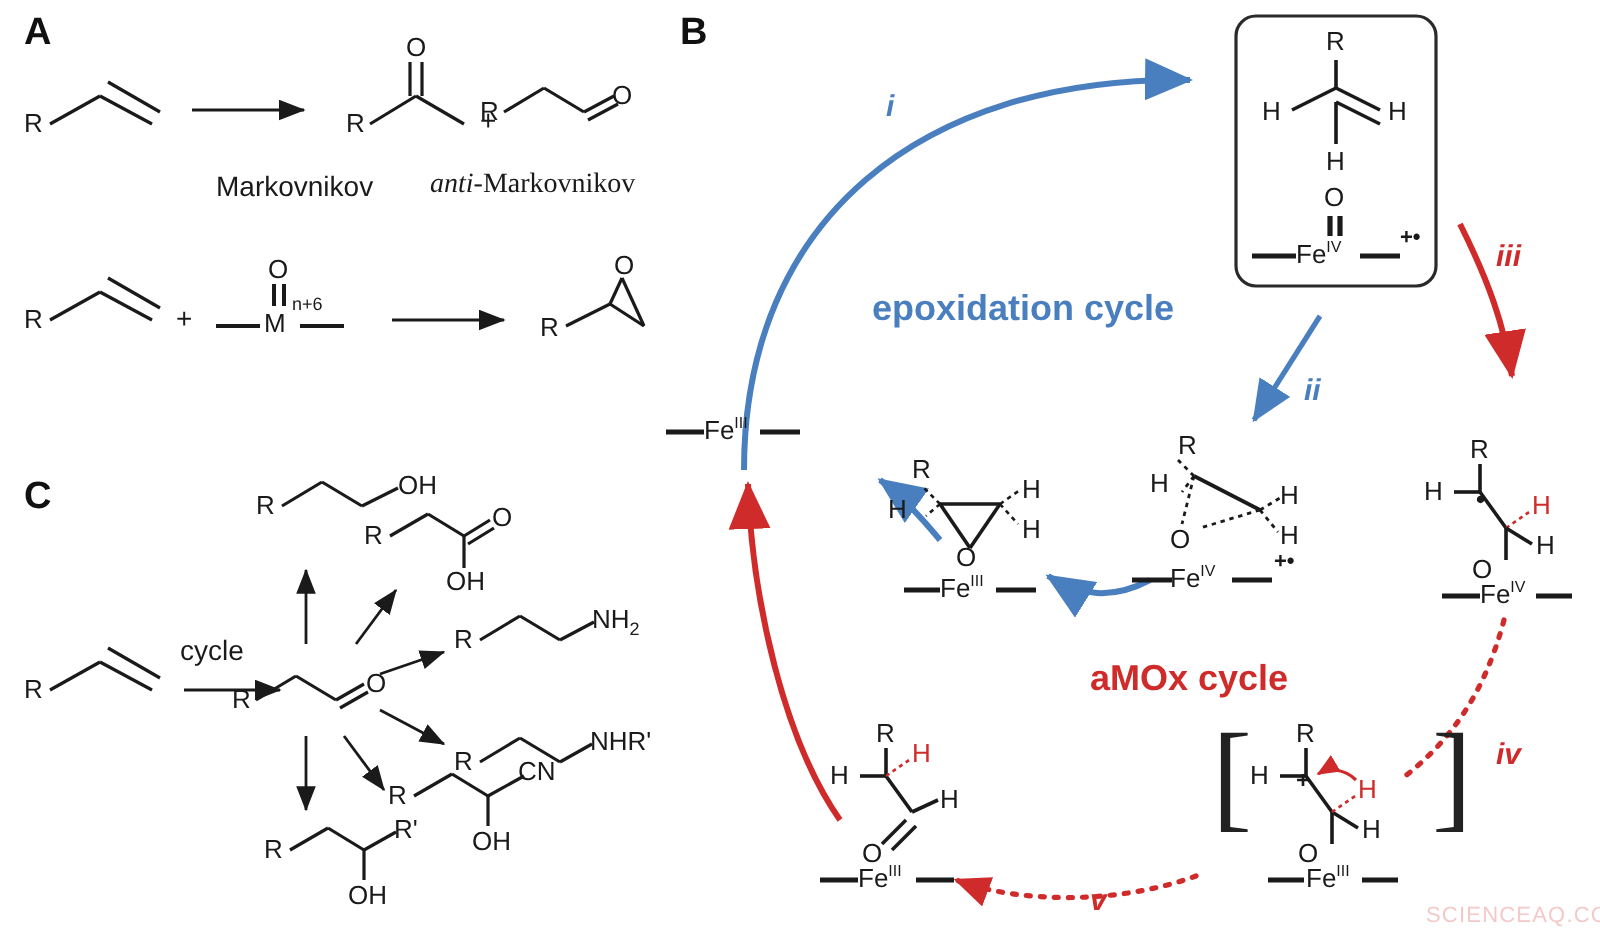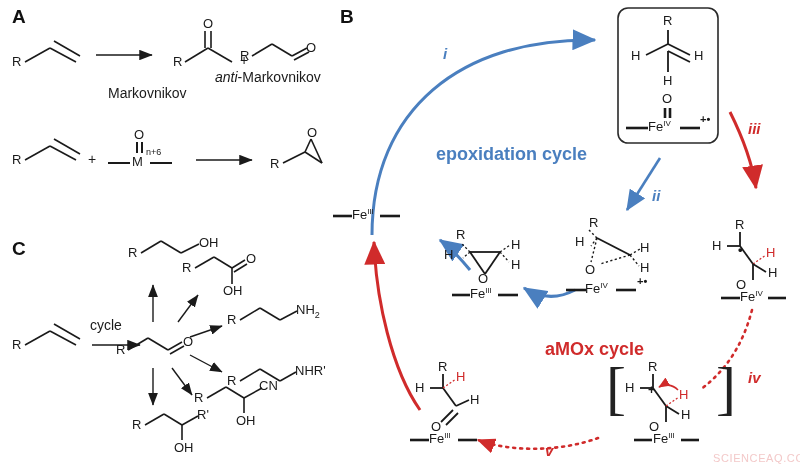--- a/index.html
+++ b/index.html
@@ -262,34 +262,34 @@
 <div class="panel-letter" style="left:340px;top:6px;">B</div>
 <div class="panel-letter" style="left:12px;top:238px;">C</div>
 
 <div class="lbl atom" style="left:12px;top:55px;">R</div>
 <div class="lbl atom" style="left:173px;top:55px;">R</div>
 <div class="lbl atom" style="left:203px;top:17px;">O</div>
 <div class="lbl cap" style="left:240px;top:53px;">+</div>
 <div class="lbl atom" style="left:240px;top:49px;">R</div>
 <div class="lbl atom" style="left:306px;top:41px;">O</div>
 <div class="lbl cap" style="left:108px;top:86px;">Markovnikov</div>
-<div class="lbl cap" style="left:215px;top:70px;">
+<div class="lbl cap" style="left:215px;top:86px;font-family:Liberation Serif, serif;">
   <span class="ital">anti</span><span>-Markovnikov</span>
 </div>
 
 <div class="lbl atom" style="left:12px;top:153px;">R</div>
 <div class="lbl cap" style="left:88px;top:152px;">+</div>
 <div class="lbl atom" style="left:132px;top:155px;">M</div>
 <div class="lbl atom" style="left:134px;top:128px;">O</div>
 <div class="lbl small" style="left:146px;top:148px;font-size:9px;">n+6</div>
 <div class="lbl atom" style="left:270px;top:157px;">R</div>
 <div class="lbl atom" style="left:307px;top:126px;">O</div>
 
 <div class="lbl cyc blue" style="left:436px;top:145px;">epoxidation cycle</div>
-<div class="lbl cyc red" style="left:545px;top:340px;">aMOx cycle</div>
+<div class="lbl cyc red" style="left:545px;top:330px;">aMOx cycle</div>
 
 <div class="lbl rn blue" style="left:443px;top:46px;">i</div>
 <div class="lbl rn blue" style="left:652px;top:188px;">ii</div>
 <div class="lbl rn red" style="left:748px;top:121px;">iii</div>
 <div class="lbl rn red" style="left:748px;top:370px;">iv</div>
 <div class="lbl rn red" style="left:545px;top:443px;">v</div>
 
 <div class="lbl atom" style="left:663px;top:14px;">R</div>
 <div class="lbl atom" style="left:631px;top:49px;">H</div>
 <div class="lbl atom" style="left:694px;top:49px;">H</div>

